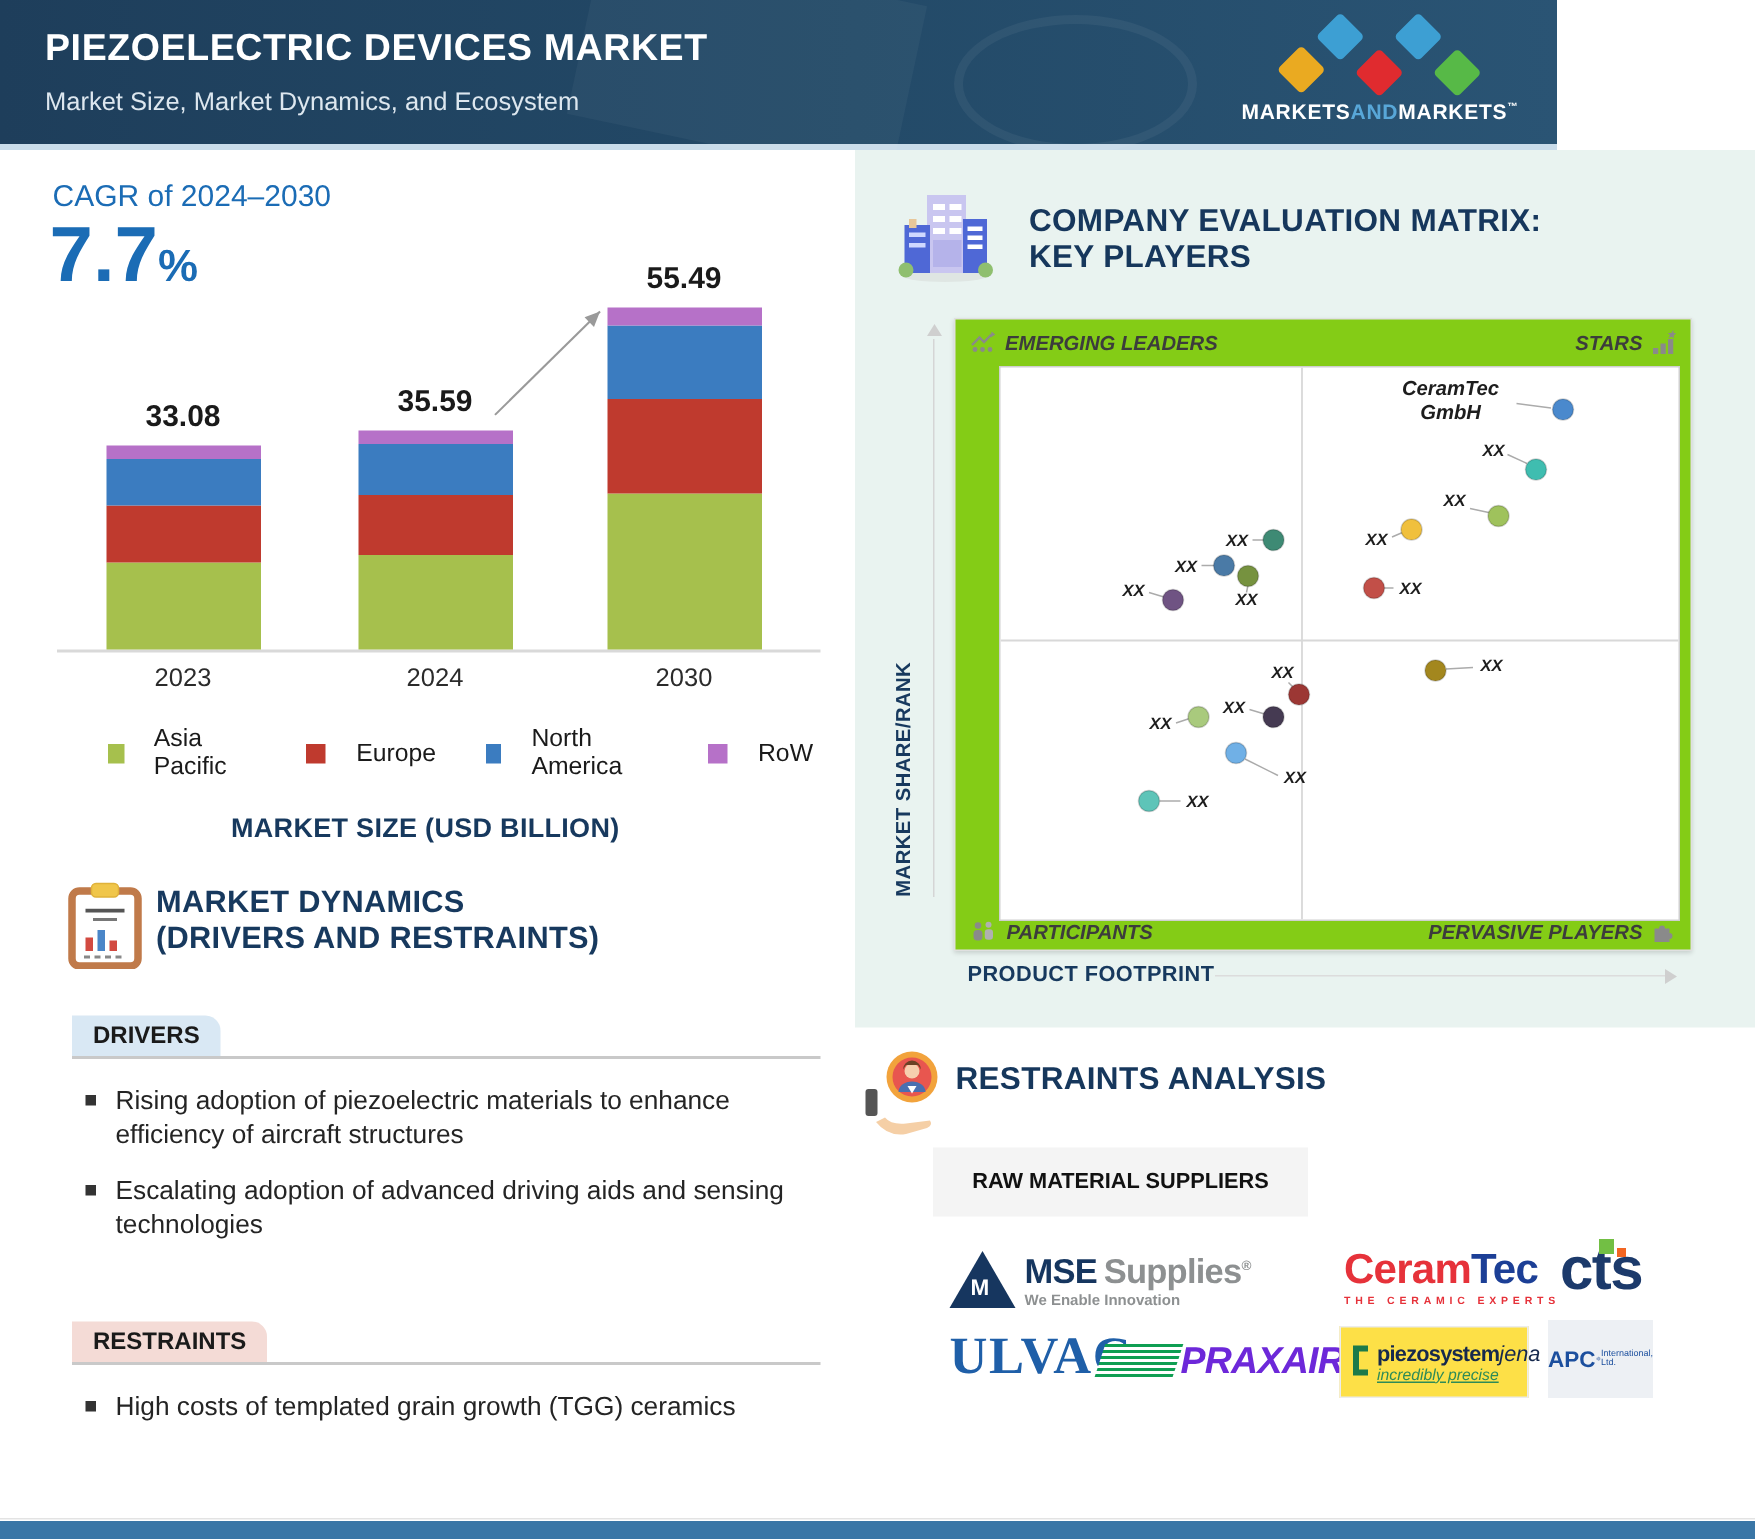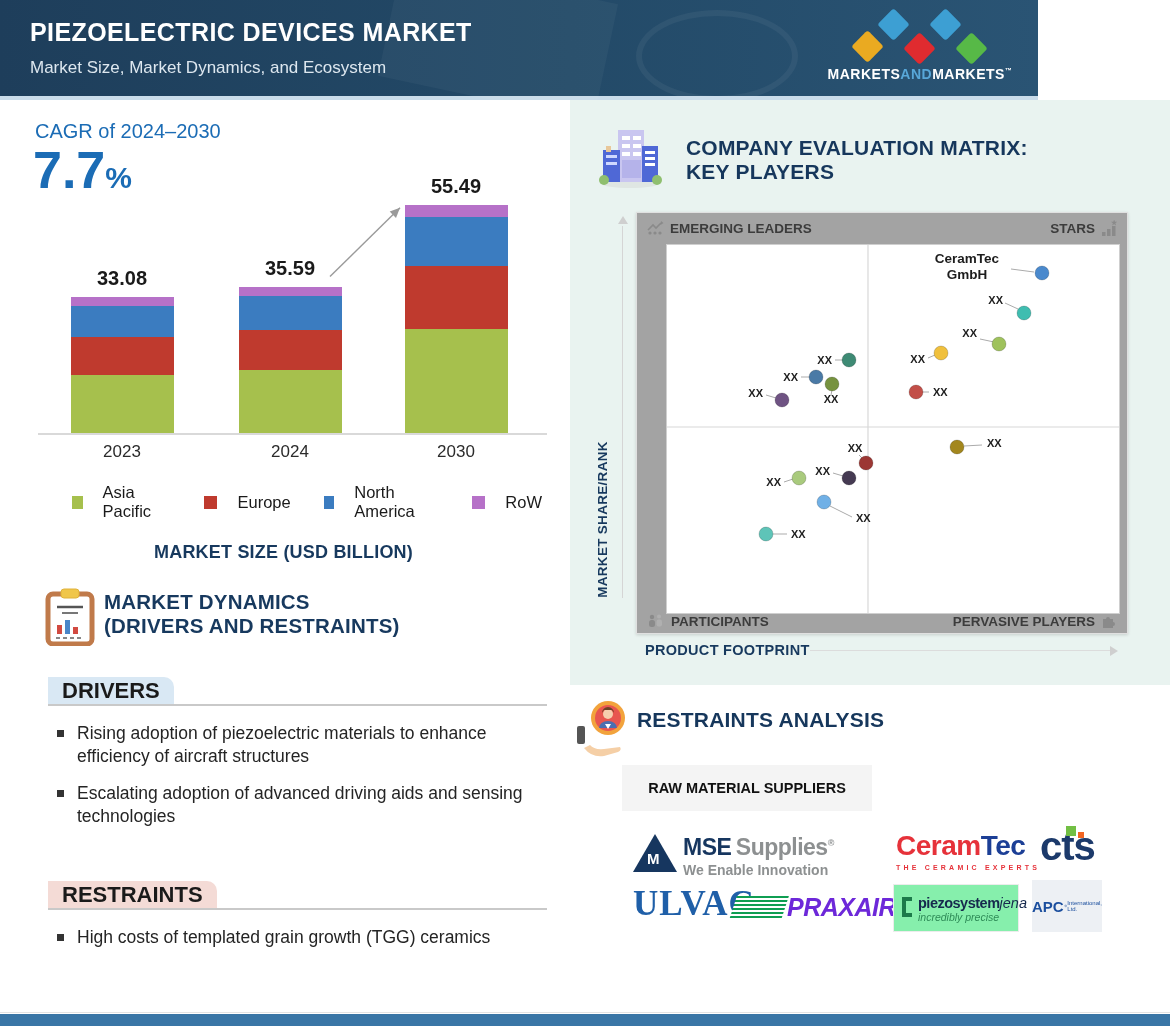--- a/index.html
+++ b/index.html
@@ -36,39 +36,39 @@
   #legend{position:absolute;left:72px;top:483px;width:470px;display:flex;gap:33px;align-items:center;}
   .lg-item{display:flex;align-items:center;gap:20px;font-size:16.5px;color:#1a1a1a;}
   .lg-sw{width:13px;height:13px;display:inline-block;}
 
   .chart-title{position:absolute;left:0px;top:542px;width:567px;text-align:center;
                color:#17395e;font-size:18px;font-weight:bold;letter-spacing:.2px;}
 
   .dyn-icon{position:absolute;left:45px;top:588px;}
   .dyn-title{position:absolute;left:104px;top:590px;color:#17395e;font-size:20.5px;font-weight:bold;line-height:24px;letter-spacing:.2px;}
 
-  .tab{position:absolute;height:27px;line-height:27px;padding:0 14px;font-size:22px;font-weight:bold;color:#1a1a1a;
+  .tab{position:absolute;height:27px;line-height:27px;padding:0 14px;font-size:16px;font-weight:bold;color:#1a1a1a;
        border-radius:0 10px 0 0;}
   .tab-underline{position:absolute;left:48px;width:499px;height:2px;background:#c9c9c9;}
   #drivers-tab{left:48px;top:677px;background:#d9e8f4;}
   #restraints-tab{left:48px;top:881px;background:#f4dbd6;}
 
   ul.blist{position:absolute;left:55px;margin:0;padding:0;list-style:none;width:495px;}
   ul.blist li{position:relative;padding-left:22px;font-size:17.5px;color:#242424;line-height:23px;margin-bottom:14px;}
   ul.blist li::before{content:"";position:absolute;left:2px;top:8px;width:7px;height:7px;background:#333;}
   #drivers-list{top:722px;}
   #restraints-list{top:926px;}
 
   
   .mint{position:absolute;left:570px;top:100px;width:600px;height:585px;background:#e9f3f0;}
   .matrix-title{position:absolute;left:686px;top:136px;color:#16375c;font-size:21px;font-weight:bold;line-height:24px;letter-spacing:.2px;}
   .bld-icon{position:absolute;left:598px;top:124px;}
 
-  .matrix-card{position:absolute;left:636px;top:212px;width:492px;height:422px;background:#a3a3a3;
-               border:1px solid #e0e0e0;box-shadow:0 1px 3px rgba(0,0,0,.15);box-sizing:border-box;}
+  .matrix-card{position:absolute;left:636px;top:212px;width:492px;height:422px;background:#84cc16;
+               border:1px solid #e0e0e0;box-shadow:0 1px 3px rgba(0,0,0,.15);box-sizing:border-box;font-style:italic;}
   .mx-strip{position:absolute;left:0;width:100%;height:30px;display:flex;justify-content:space-between;align-items:center;
             padding:0 10px;box-sizing:border-box;font-size:13.5px;font-weight:bold;color:#3c3c3c;}
   .mx-strip.top{top:0;}
   .mx-strip.bottom{bottom:0;height:24px;}
   .mx-corner{display:flex;align-items:center;gap:6px;}
   #matrix-plot{position:absolute;left:29px;top:31px;background:#fff;border:1px solid #cfcfcf;}
 
   .yaxis-label{position:absolute;left:502px;top:512px;width:200px;text-align:center;color:#17395e;
                font-size:13.5px;font-weight:bold;transform:rotate(-90deg);letter-spacing:.3px;}
   .yaxis-line{position:absolute;left:622px;top:226px;width:1px;height:372px;background:#d5d5d5;}
@@ -88,41 +88,41 @@
   #eco-box2{left:877px;top:765px;width:235px;height:46px;font-size:13.5px;line-height:17px;padding:0 28px;box-sizing:border-box;}
 
   
   .logo{position:absolute;}
   .mse{left:633px;top:834px;display:flex;align-items:flex-start;gap:6px;}
   .mse .tri{width:0;height:0;border-left:22px solid transparent;border-right:22px solid transparent;border-bottom:38px solid #16365f;position:relative;}
   .mse .tri span{position:absolute;left:-8px;top:16px;color:#fff;font-size:15px;font-weight:bold;}
   .mse .txt1{font-size:23px;font-weight:800;color:#16365f;letter-spacing:-.5px;}
   .mse .txt2{font-size:23px;font-weight:600;color:#8d9091;letter-spacing:-.5px;}
   .mse .reg{font-size:9px;color:#8d9091;vertical-align:super;}
-  .mse .tag{font-size:14px;color:#8d9091;font-weight:bold;margin-top:1px;}
+  .mse .tag{font-size:10px;color:#8d9091;font-weight:bold;margin-top:1px;}
   .ulvac{left:633px;top:884px;font-family:"Liberation Serif",serif;font-weight:bold;font-size:35px;color:#1f5fa8;letter-spacing:1px;}
   .praxair{left:733px;top:893px;display:flex;align-items:center;gap:2px;}
   .praxair .flag{width:52px;height:24px;transform:skewX(-18deg);
        background:repeating-linear-gradient(to bottom,#0f9e52 0 2px,#ffffff 2px 4px);}
   .praxair .word{font-size:25px;font-weight:700;font-style:italic;color:#6d28d9;letter-spacing:-.5px;}
   .ceramtec{left:896px;top:830px;}
   .ceramtec .main{font-size:28px;font-weight:800;letter-spacing:-.5px;}
   .ceramtec .c1{color:#e6323a;}
   .ceramtec .c2{color:#1c3f96;}
   .ceramtec .tag{font-size:7px;color:#e6323a;letter-spacing:3.2px;margin-top:2px;font-weight:bold;}
   .cts{left:1040px;top:824px;position:absolute;width:60px;height:56px;}
   .cts .word{font-size:40px;font-weight:800;color:#1c3a6b;letter-spacing:-1px;}
   .cts .gsq{position:absolute;left:26px;top:2px;width:10px;height:10px;background:#72bf44;}
   .cts .osq{position:absolute;left:38px;top:8px;width:6px;height:6px;background:#f26522;}
-  .pjena{left:893px;top:884px;width:126px;height:48px;background:#86efac;border:1px solid #ececec;
+  .pjena{left:893px;top:884px;width:126px;height:48px;background:#fde047;border:1px solid #ececec;
          display:flex;align-items:center;gap:4px;padding:2px 4px;box-sizing:border-box;}
   .pjena .brk{flex:0 0 auto;}
   .pjena .t1{font-size:14.5px;font-weight:800;color:#16294d;letter-spacing:-.5px;}
   .pjena .t2{font-size:14.5px;font-weight:400;font-style:italic;color:#16294d;}
-  .pjena .tag{font-size:10.5px;font-style:italic;color:#2e8b57;margin-top:-1px;}
+  .pjena .tag{font-size:10.5px;font-style:italic;color:#2e8b57;margin-top:-1px;text-decoration:underline;}
   .apc{left:1032px;top:880px;width:70px;height:52px;background:#edf0f4;display:flex;
        align-items:center;justify-content:center;}
   .apc .name{font-size:15px;font-weight:800;color:#1c4f9e;line-height:13px;}
   .apc .sub{font-size:6px;color:#1c4f9e;}
 
   
   .foot-line{position:absolute;left:0;bottom:13px;width:100%;height:1px;background:#e3e3e3;}
   .foot-bar{position:absolute;left:0;bottom:0;width:100%;height:12px;background:#3a76a6;}
 </style>
 </head>

